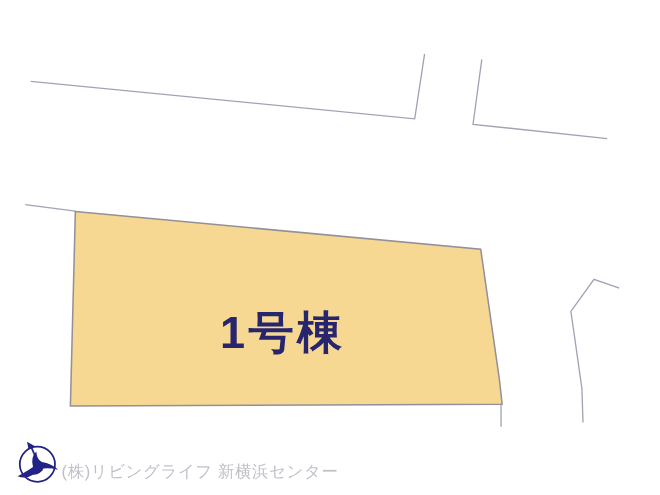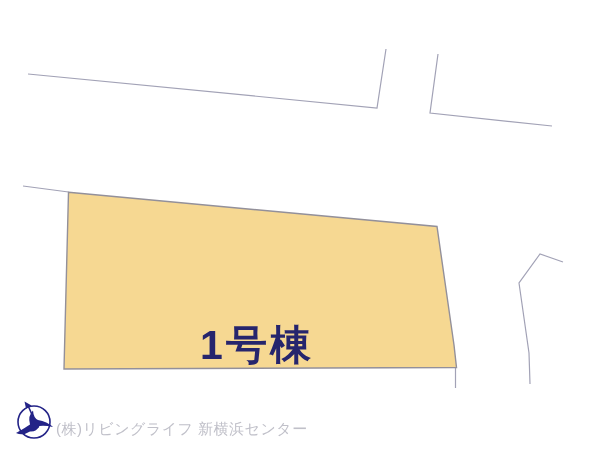--- a/index.html
+++ b/index.html
@@ -43,21 +43,20 @@
     width: 252px;
     height: 46px;
     line-height: 46px;
     text-align: center;
     font-size: 41px;
     font-weight: 600;
     letter-spacing: 3px;
     color: #26256d;
     white-space: nowrap;
     user-select: none;
-    margin-top: 43px;
   }
   .footer {
     position: absolute;
     left: 0;
     top: 393px;
     width: 564px;
     height: 57px;
   }
   .logo-svg {
     position: absolute;

